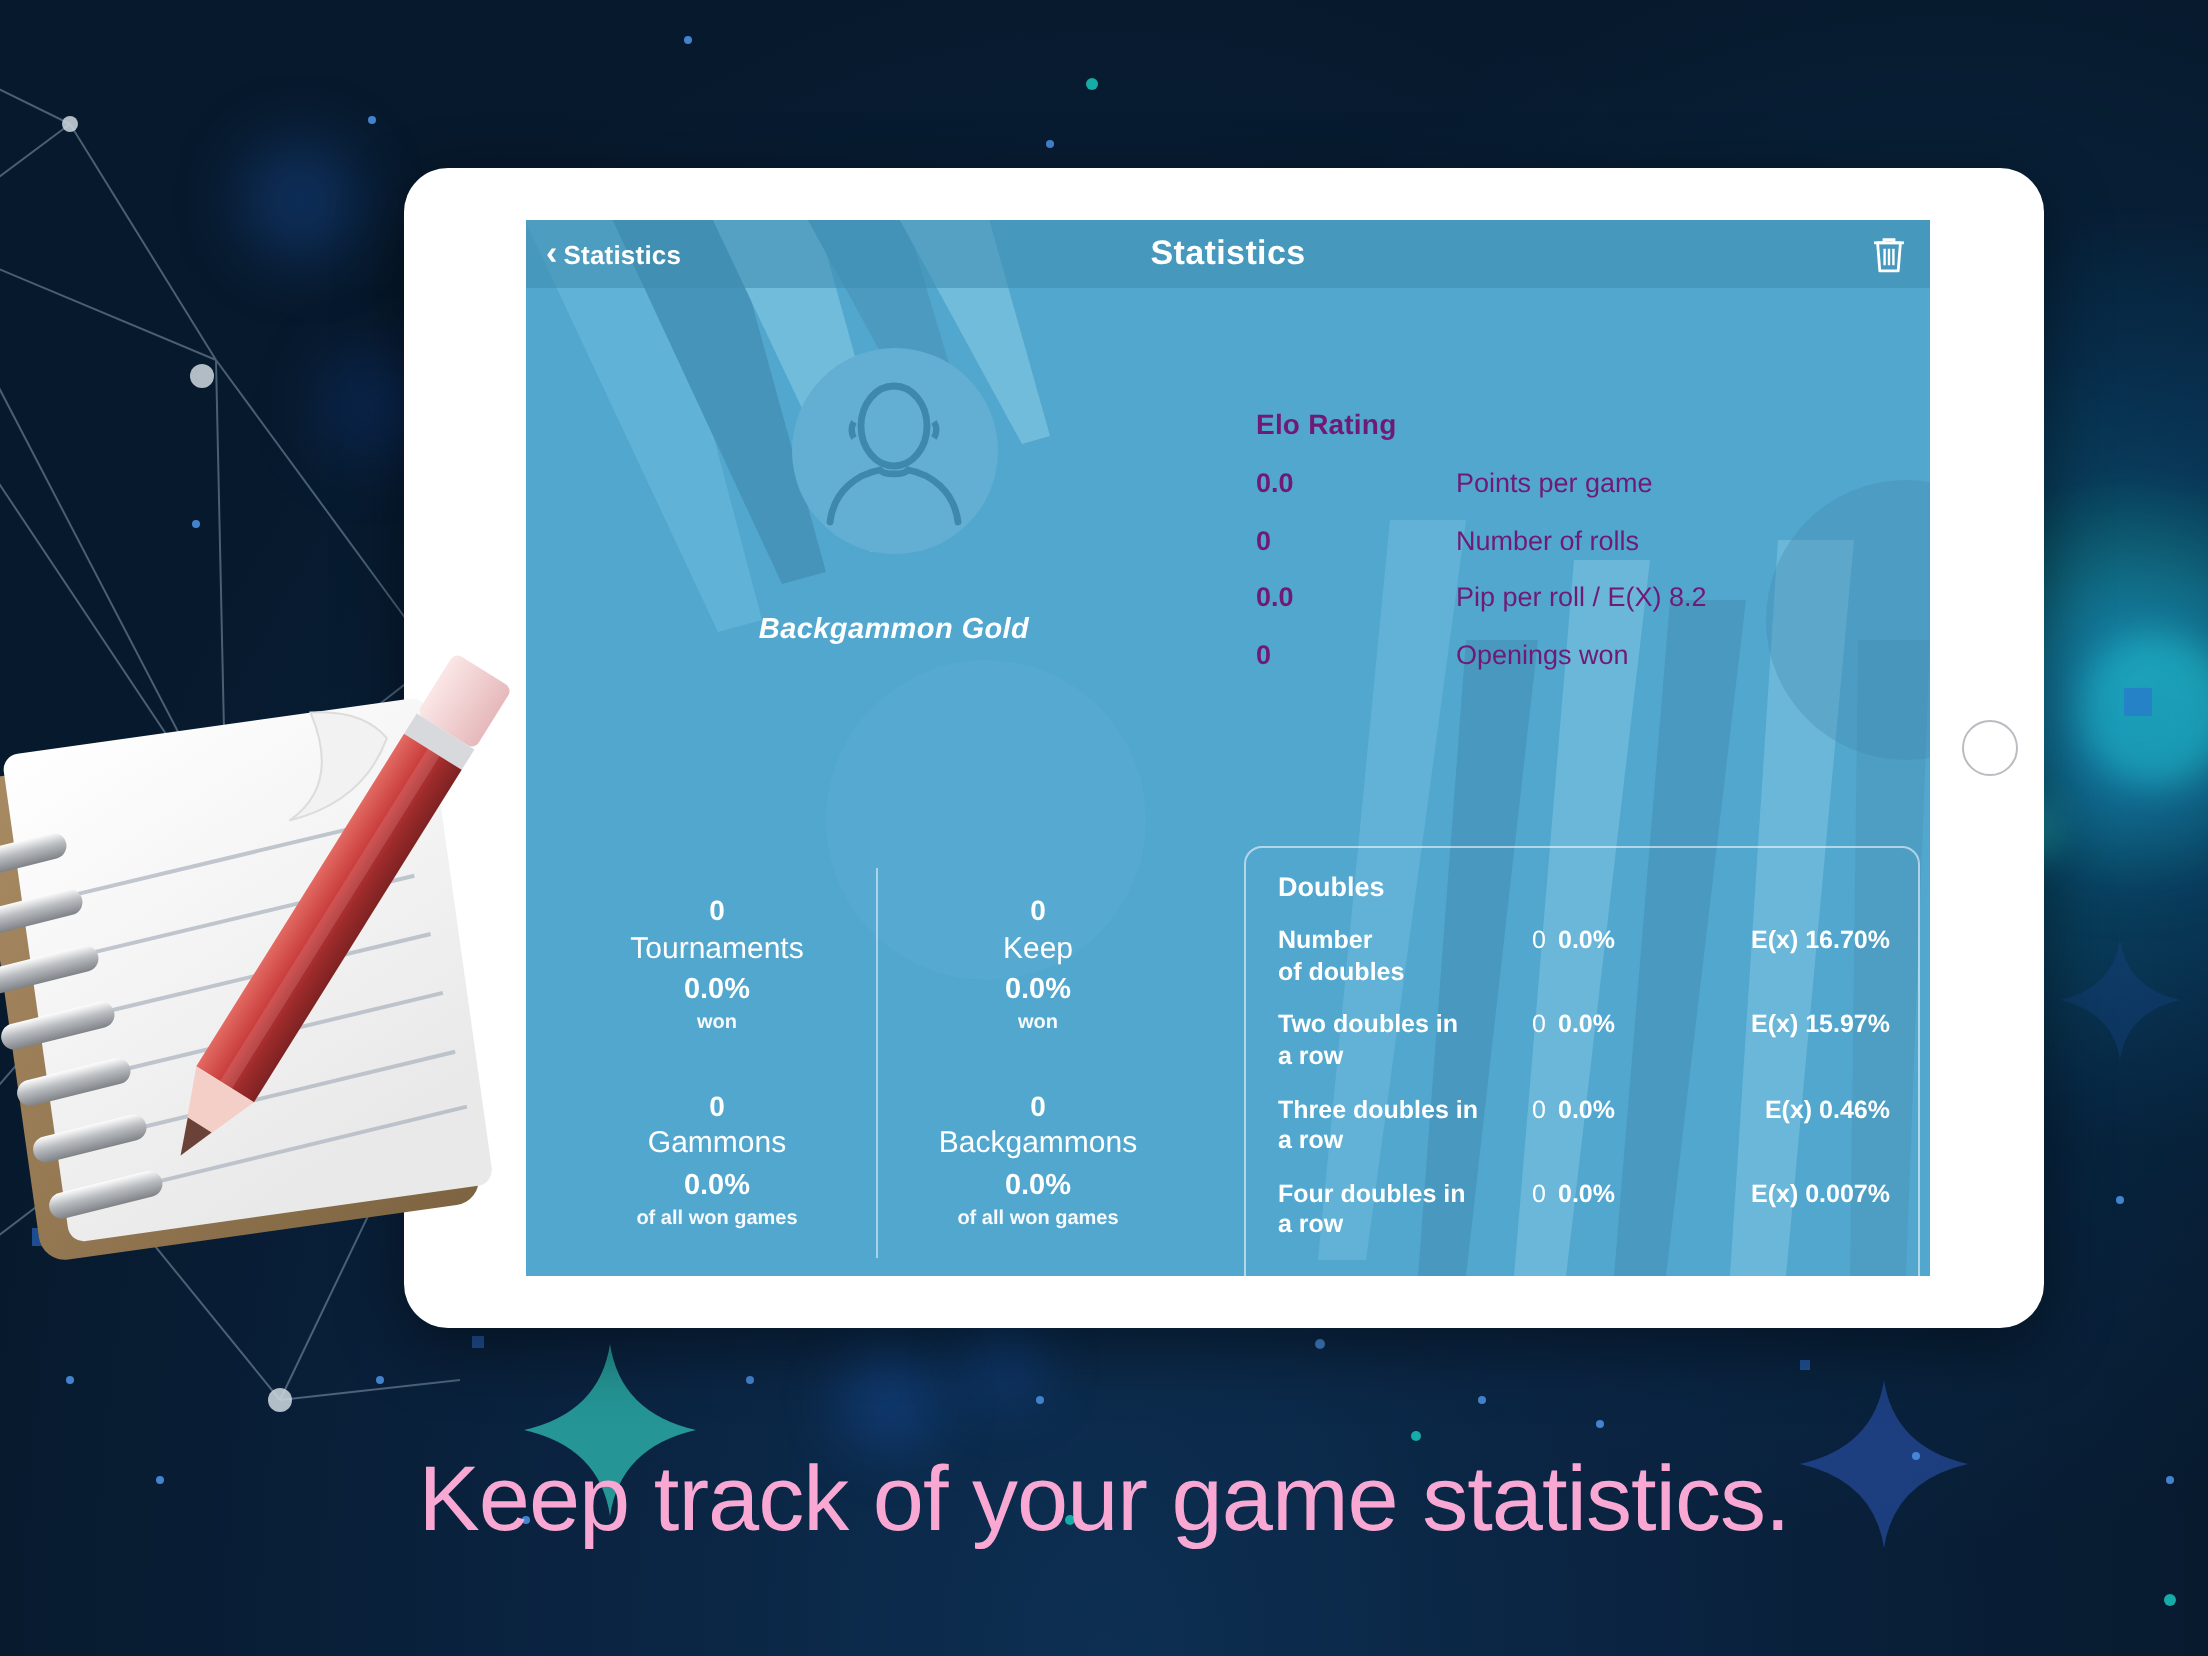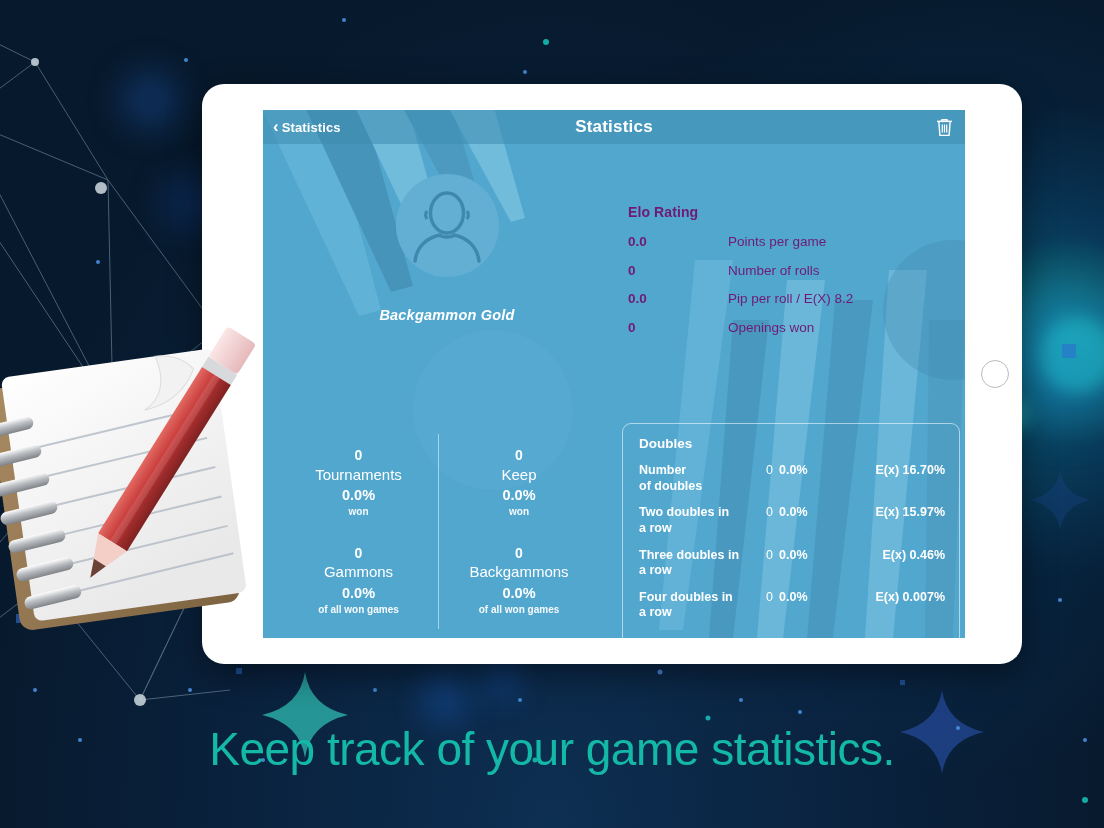--- a/index.html
+++ b/index.html
@@ -150,21 +150,21 @@
   .dbl-name { width:118px; font-weight:bold; line-height:1.25; }
   .dbl-count { width:16px; text-align:right; font-weight:normal; }
   .dbl-pct { margin-left:6px; font-weight:bold; }
   .dbl-ex { margin-left:auto; font-weight:bold; white-space:nowrap; }
 
   
   #caption {
     position:absolute;
     left:0; right:0; top:722px;
     text-align:center;
-    color:#14b8a6;
+    color:#f9a8d4;
     font-size:46px;
     letter-spacing:-0.5px;
     font-family:"Liberation Sans", sans-serif;
   }
 
   
   #notepad { position:absolute; left:-12px; top:312px; width:300px; height:330px; }
 </style>
 </head>
 <body>

